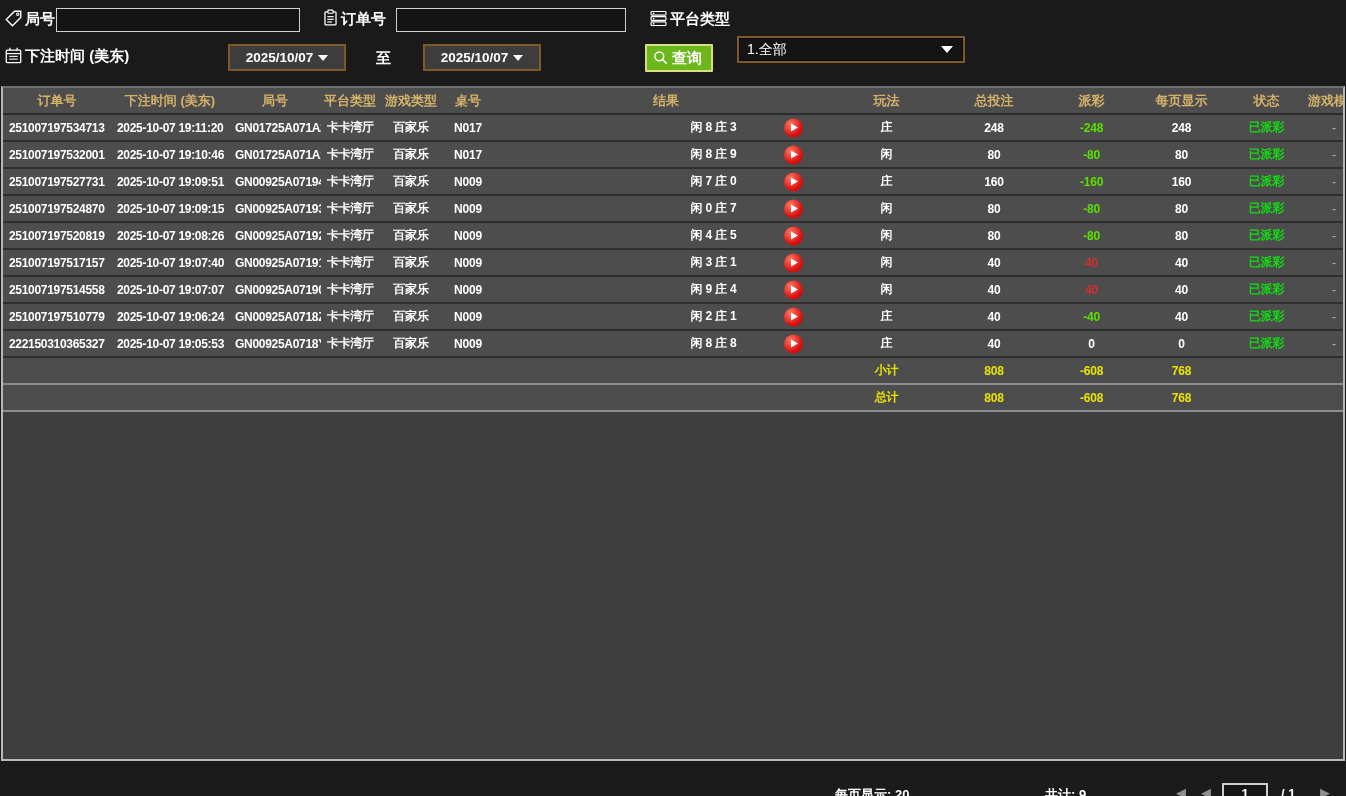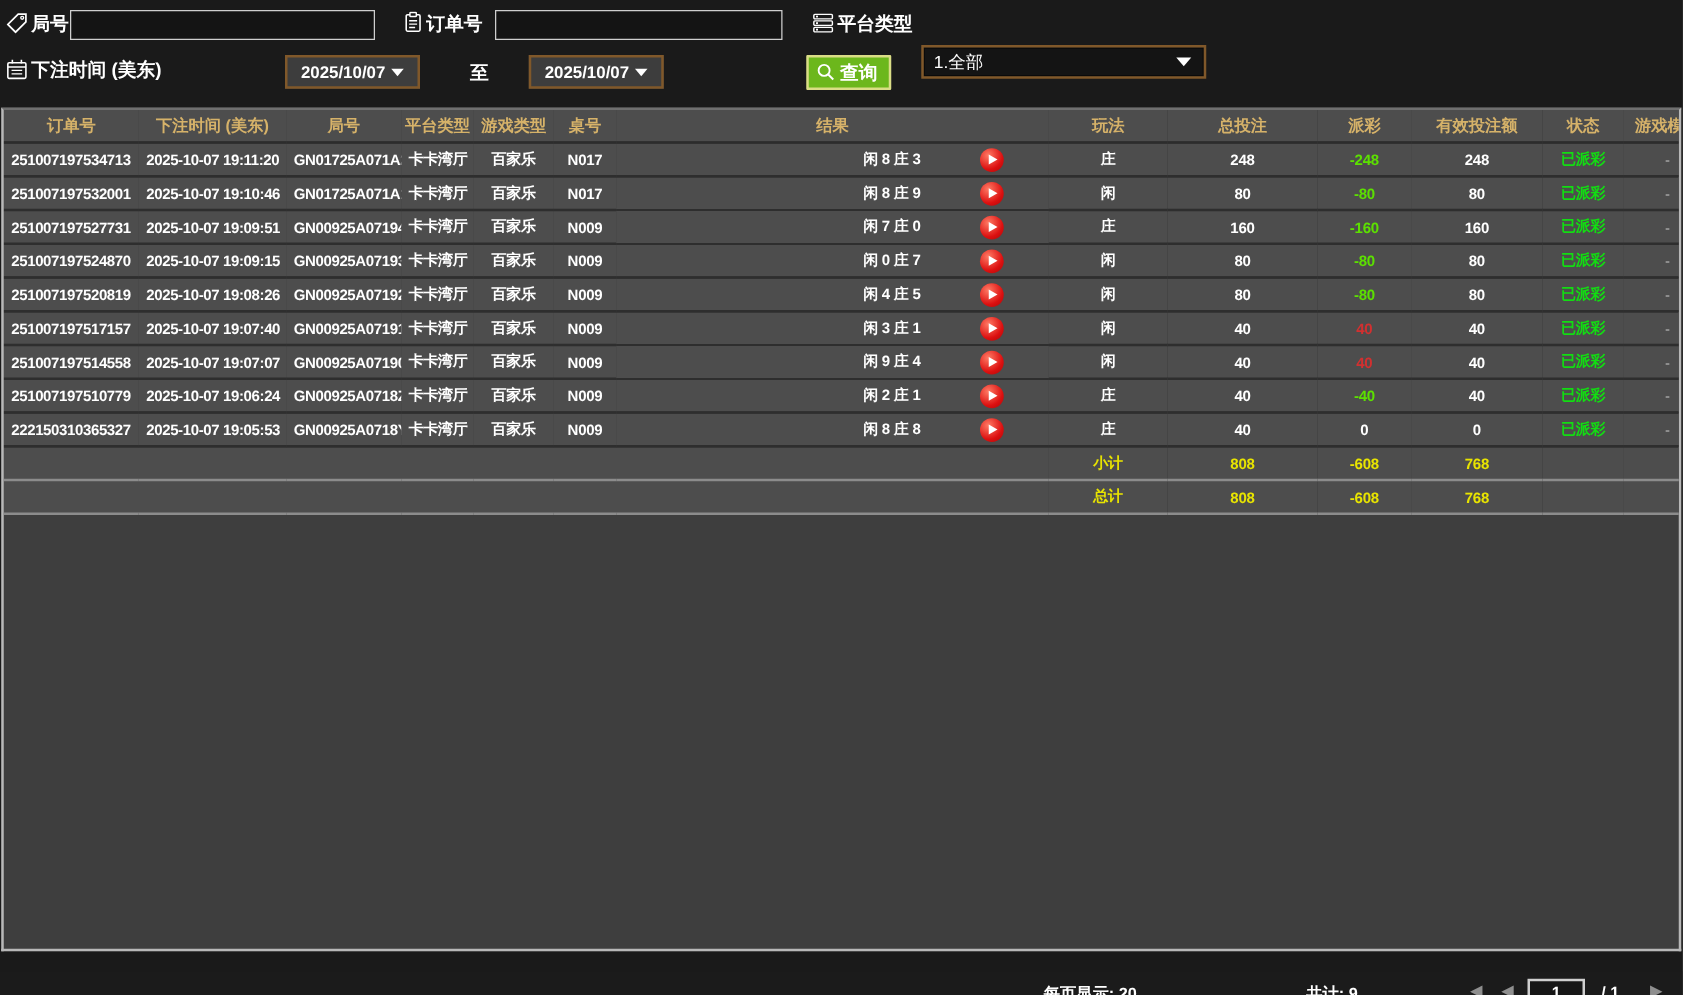--- a/index.html
+++ b/index.html
@@ -24,21 +24,21 @@
     position:absolute; left:737px; top:7px; width:228px; height:27px;
     background:#141414; border:2px solid #80582a; box-shadow:0 0 0 1px #0a0a0a inset;
     display:flex; align-items:center; cursor:pointer;margin-top:29px;
   }
   .dropdown .dd-text { font-size:14px; color:#fff; padding-left:8px; }
   .caret {
     width:0; height:0; border-left:6px solid transparent; border-right:6px solid transparent;
     border-top:7px solid #fff; margin-left:auto; margin-right:10px;
   }
   .datebox {
-    position:absolute; top:44px; width:108px; height:27px;
+    position:absolute; top:44px; width:118px; height:27px;
     background:#3d3d3d; border:2px solid #80582a;
     display:flex; align-items:center; justify-content:center; gap:5px;
     font-size:13.5px; font-weight:bold; color:#fff; cursor:pointer;
   }
   .datebox .caret { margin:0; border-left-width:5px; border-right-width:5px; border-top-width:6px; }
   .to-lbl { position:absolute; left:376px; top:49px; font-size:15px; font-weight:bold; }
   .query-btn {
     position:absolute; left:645px; top:44px; height:28px; padding:0 9px 0 6px;
     background:#6cb71c; border:2px solid #dadd86; border-radius:1px;
     display:flex; align-items:center; gap:3px; cursor:pointer;
@@ -179,21 +179,21 @@
         <th>订单号</th>
         <th>下注时间 (美东)</th>
         <th>局号</th>
         <th>平台类型</th>
         <th>游戏类型</th>
         <th>桌号</th>
         <th>结果</th>
         <th>玩法</th>
         <th>总投注</th>
         <th>派彩</th>
-        <th>有效投注额</th>
+        <th>每页显示</th>
         <th>状态</th>
         <th>游戏模式</th>
       </tr>
     </thead>
     <tbody>
 
     <tr>
         <td class="c-left">251007197534713</td>
         <td class="c-left">2025-10-07 19:11:20</td>
         <td class="c-left">GN01725A071A2</td>

